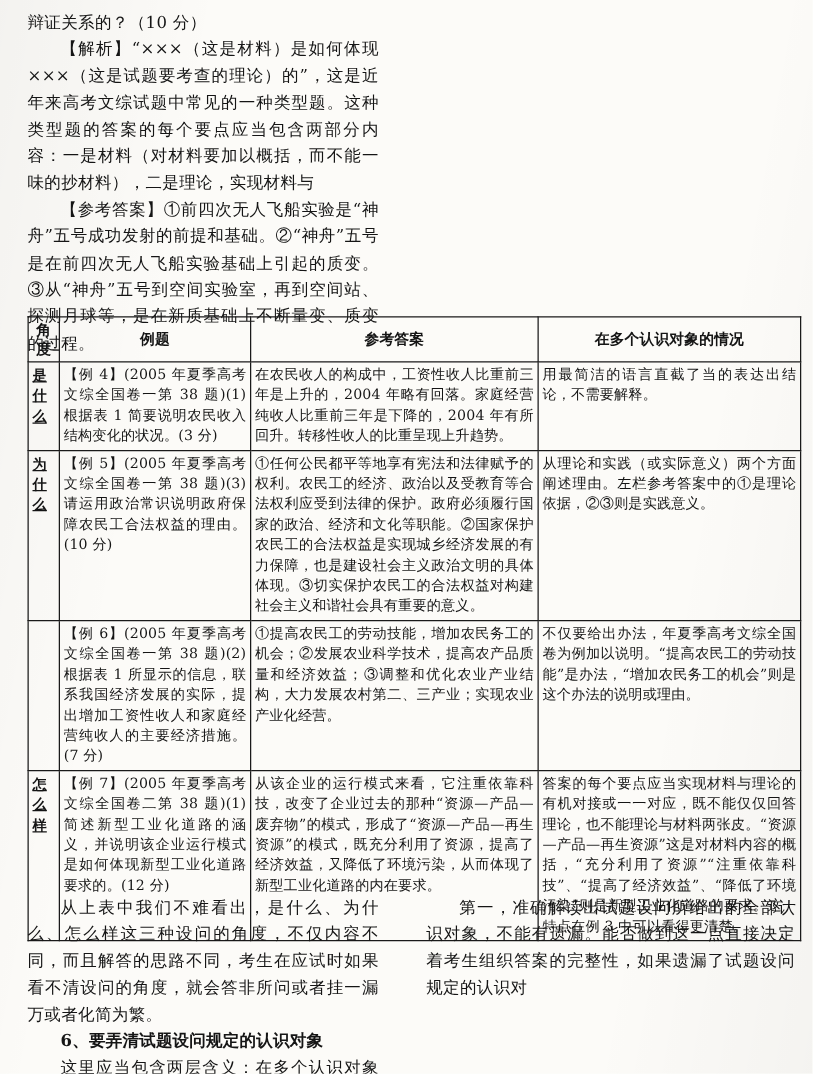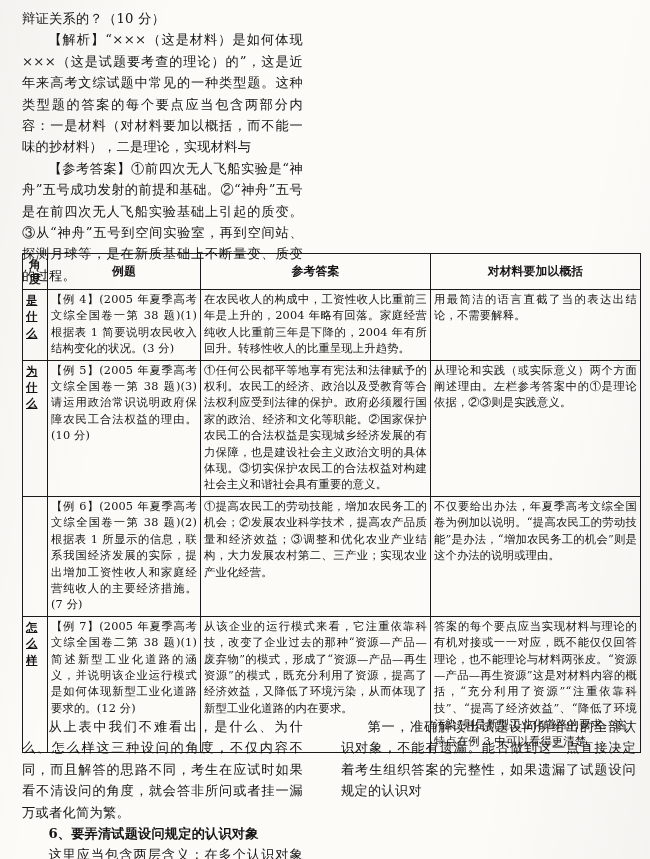--- a/index.html
+++ b/index.html
@@ -142,21 +142,21 @@
         <col class="c-angle">
           <col class="c-ex">
           <col class="c-ans">
           <col class="c-req">
       </colgroup>
       <thead>
         <tr>
           <th class="anglehead">角度</th>
           <th>例题</th>
           <th>参考答案</th>
-          <th>对材料要加以概括</th>
+          <th>在多个认识对象的情况</th>
         </tr>
       </thead>
       <tbody>
         <tr>
           <td class="anglecell">是什么</td>
           <td>【例 4】(2005 年夏季高考文综全国卷一第 38 题)(1)根据表 1 简要说明农民收入结构变化的状况。(3 分)</td>
           <td>在农民收人的构成中，工资性收人比重前三年是上升的，2004 年略有回落。家庭经营纯收人比重前三年是下降的，2004 年有所回升。转移性收人的比重呈现上升趋势。</td>
           <td>用最简洁的语言直截了当的表达出结论，不需要解释。</td>
         </tr>
         <tr>

